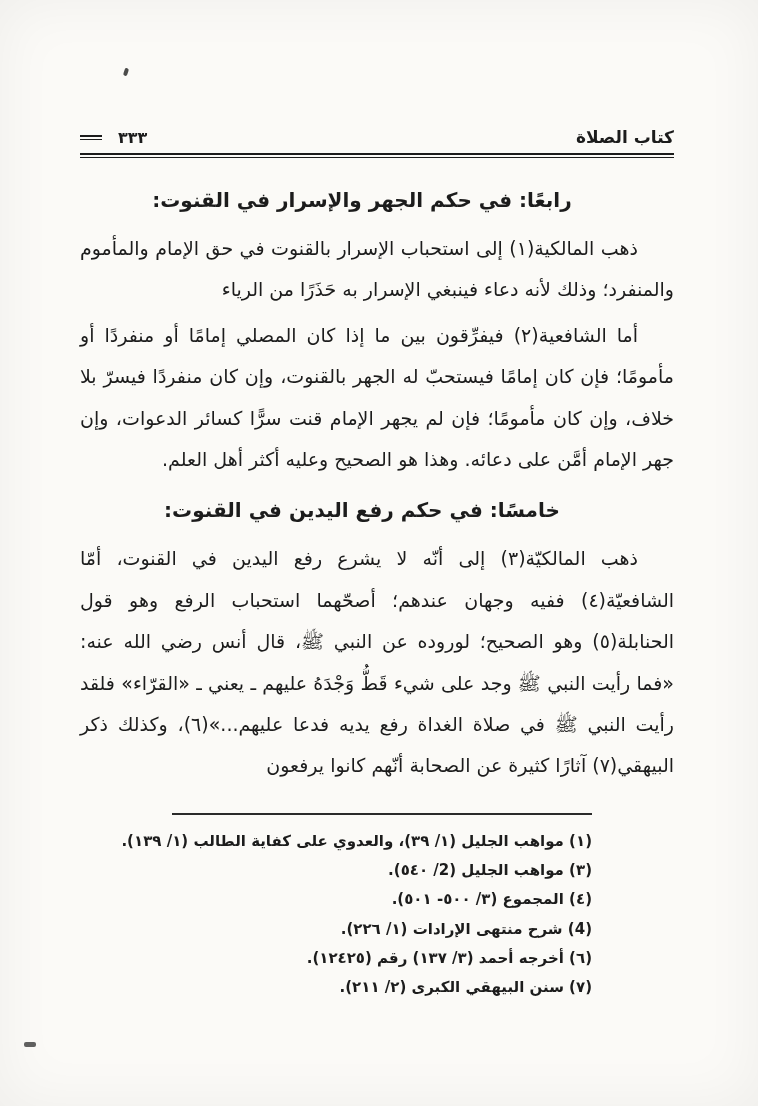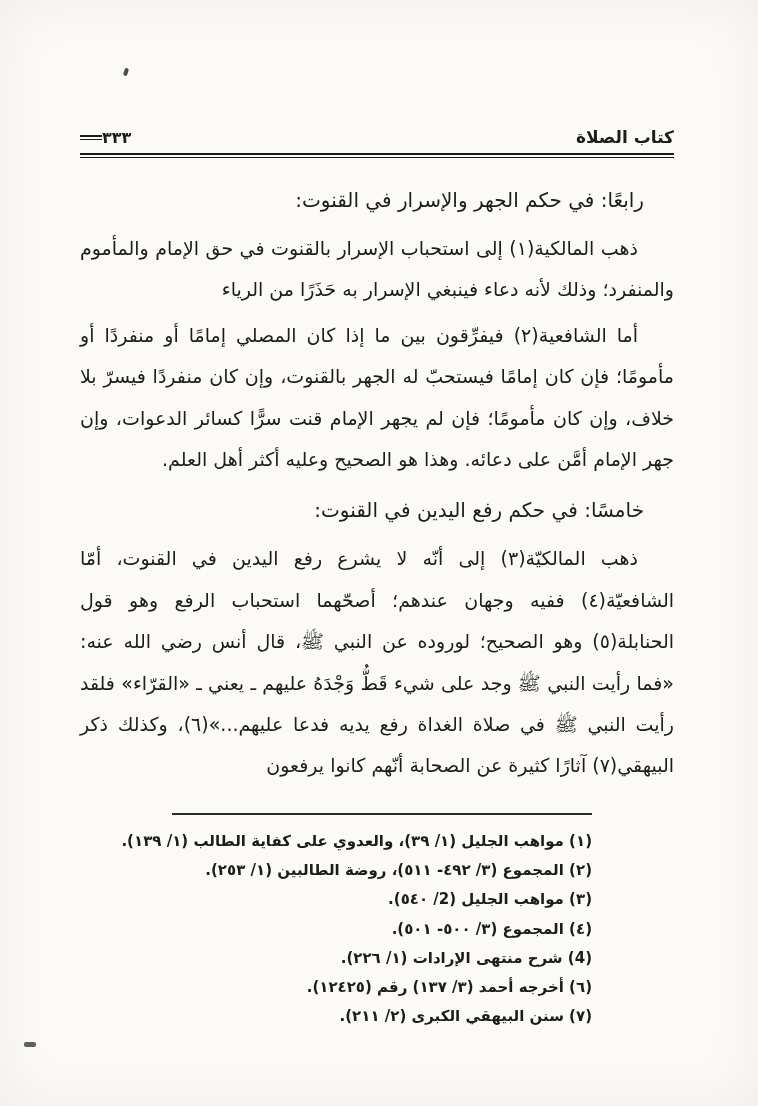--- a/index.html
+++ b/index.html
@@ -31,43 +31,44 @@
   }
   .book-title {
     font-weight: bold;
     font-size: 17px;
     letter-spacing: 0.2px;
   }
   .header-spacer { flex: 1; }
   .page-number {
     font-weight: bold;
     font-size: 16px;
-    margin-left: 0;
+    margin-left: 16px;
   }
   .pg-dashes {
     width: 22px;
     height: 5px;
     border-top: 2px solid #1c1c1c;
     border-bottom: 1px solid #1c1c1c;
   }
   .header-rule {
     margin-top: 3px;
     height: 5px;
     border-top: 2px solid #1c1c1c;
     border-bottom: 1px solid #1c1c1c;
   }
 
   
   .page-body { margin-top: 26px; }
 
   .section-heading {
     font-size: 20px;
-    font-weight: normal;
+    font-weight: bold;
     margin: 14px 30px 12px 0;
     line-height: 1.6;
+    text-align: center;
   }
 
   .para {
     font-size: 19px;
     line-height: 2.18;
     text-align: justify;
     text-indent: 36px;
     margin-bottom: 4px;
   }
 
@@ -136,21 +137,20 @@
     <p class="para">أما الشافعية(٢) فيفرِّقون بين ما إذا كان المصلي إمامًا أو منفردًا أو مأمومًا؛ فإن كان إمامًا فيستحبّ له الجهر بالقنوت، وإن كان منفردًا فيسرّ بلا خلاف، وإن كان مأمومًا؛ فإن لم يجهر الإمام قنت سرًّا كسائر الدعوات، وإن جهر الإمام أمَّن على دعائه. وهذا هو الصحيح وعليه أكثر أهل العلم.</p>
 
     <h2 class="section-heading">خامسًا: في حكم رفع اليدين في القنوت:</h2>
     <p class="para">ذهب المالكيّة(٣) إلى أنّه لا يشرع رفع اليدين في القنوت، أمّا الشافعيّة(٤) ففيه وجهان عندهم؛ أصحّهما استحباب الرفع وهو قول الحنابلة(٥) وهو الصحيح؛ لوروده عن النبي ﷺ، قال أنس رضي الله عنه: «فما رأيت النبي ﷺ وجد على شيء قَطُّ وَجْدَهُ عليهم ـ يعني ـ «القرّاء» فلقد رأيت النبي ﷺ في صلاة الغداة رفع يديه فدعا عليهم...»(٦)، وكذلك ذكر البيهقي(٧) آثارًا كثيرة عن الصحابة أنّهم كانوا يرفعون</p>
 
   </main>
 
   <footer class="footnotes">
     <div class="footnote-rule"></div>
     <div class="footnote">(١) مواهب الجليل (١/ ٣٩)، والعدوي على كفاية الطالب (١/ ١٣٩).</div>
-    <div class="footnote">(٢) المجموع (٣/ ٤٩٢- ٥١١)، روضة الطالبين (١/ ٢٥٣).</div>
     <div class="footnote">(٣) مواهب الجليل (2/ ٥٤٠).</div>
     <div class="footnote">(٤) المجموع (٣/ ٥٠٠- ٥٠١).</div>
     <div class="footnote">(4) شرح منتهى الإرادات (١/ ٢٢٦).</div>
     <div class="footnote">(٦) أخرجه أحمد (٣/ ١٣٧) رقم (١٢٤٢٥).</div>
     <div class="footnote">(٧) سنن البيهقي الكبرى (٢/ ٢١١).</div>
   </footer>
 
 </div>
 
 </body></html>

